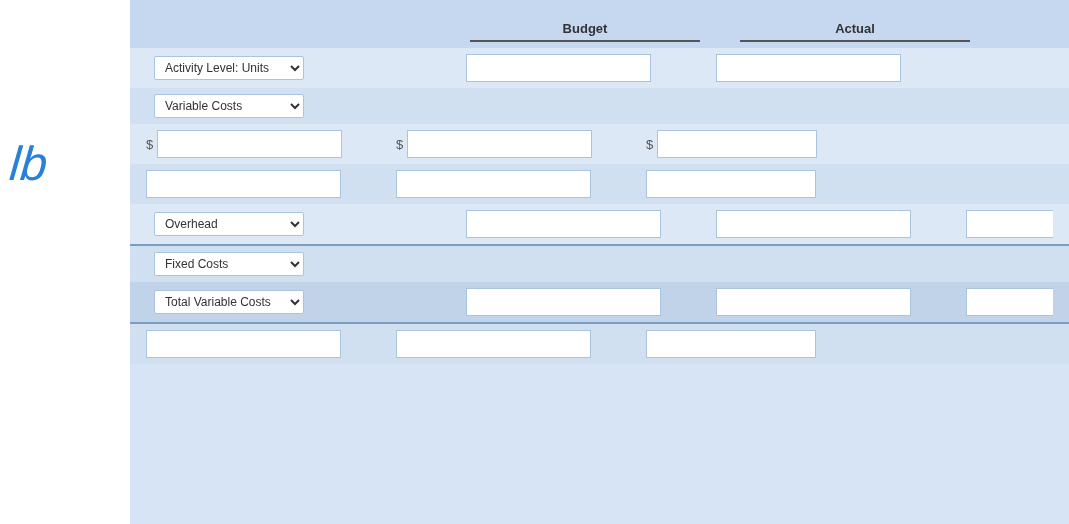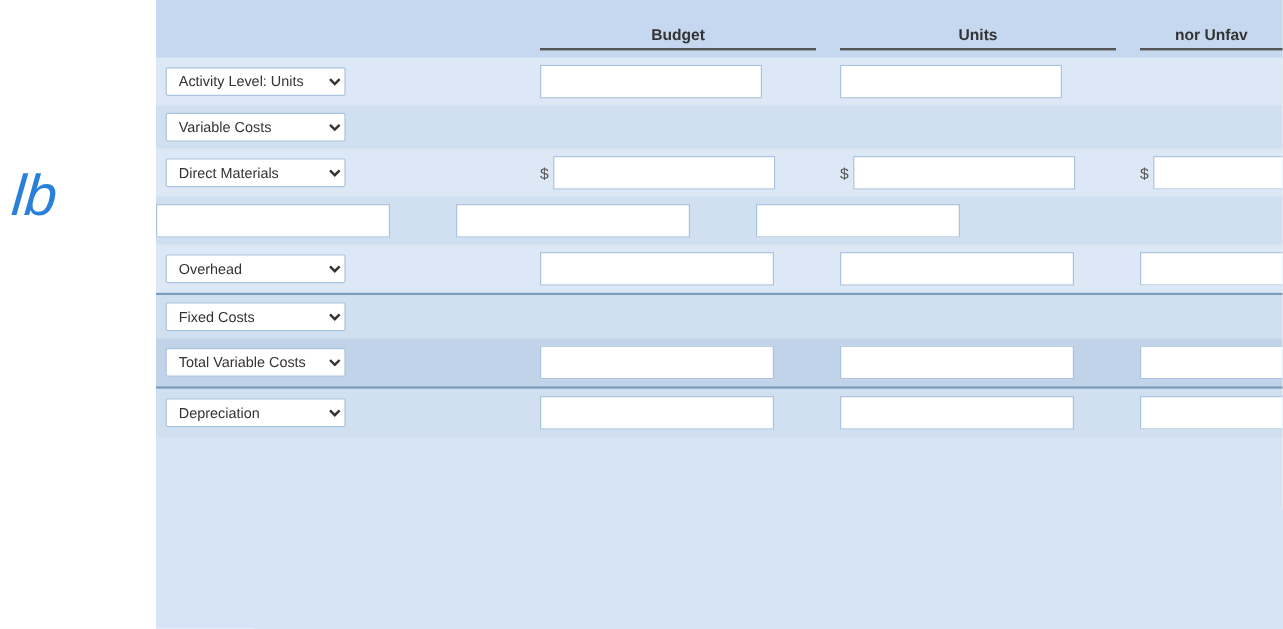--- a/index.html
+++ b/index.html
@@ -46,20 +46,21 @@
       overflow: hidden;
       position: relative;
     }
 
     .header-row {
       display: flex;
       background: #c5d8ef;
       padding: 6px 0;
       align-items: flex-end;
       height: 48px;
+      gap: 20px;
     }
 
     .header-label-col {
       width: 320px;
       flex-shrink: 0;
     }
 
     .header-col {
       width: 230px;
       flex-shrink: 0;
@@ -85,21 +86,21 @@
     }
 
     .data-rows {
       overflow-y: auto;
       height: calc(524px - 48px);
     }
 
     .row {
       display: flex;
       align-items: center;
-      padding: 6px 0;
+      padding: 6px 16px;
       background: #dce8f5;
     }
 
     .row:nth-child(even) {
       background: #d0e0f0;
     }
 
     .label-col {
       width: 320px;
       flex-shrink: 0;
@@ -183,22 +184,21 @@
 
   <div class="left-panel">
     <div class="handwriting">lb</div>
   </div>
 
   <div class="main-content">
 
     <div class="header-row">
       <div class="header-label-col"></div>
       <div class="header-col">Budget</div>
-      <div class="header-col">Units</div>
-      <div class="header-col-last">nor Unfav</div>
+      <div class="header-col">Actual</div>
     </div>
 
     <div class="data-rows">
 
       <div class="row activity-row">
         <div class="label-col">
           <select class="select-dropdown">
             <option>Activity Level: Units</option>
           </select>
         </div>
@@ -217,25 +217,20 @@
           <select class="select-dropdown">
             <option>Variable Costs</option>
           </select>
         </div>
         <div class="input-group"></div>
         <div class="input-group"></div>
         <div class="input-group-last"></div>
       </div>
 
       <div class="row">
-        <div class="label-col">
-          <select class="select-dropdown">
-            <option>Direct Materials</option>
-          </select>
-        </div>
         <div class="input-group">
           <span class="currency-symbol">$</span>
           <input type="text" class="text-input" value="" style="">
         </div>
         <div class="input-group">
           <span class="currency-symbol">$</span>
           <input type="text" class="text-input" value="" style="">
         </div>
         <div class="input-group-last">
           <span class="currency-symbol">$</span>
@@ -298,25 +293,20 @@
         <div class="input-group">
           <input type="text" class="text-input-no-symbol" value="" style="width: 195px;">
         </div>
         <div class="input-group-last">
           <input type="text" class="text-input-no-symbol" value="" style="width: 170px;">
 
         </div>
       </div>
 
       <div class="row">
-        <div class="label-col">
-          <select class="select-dropdown">
-            <option>Depreciation</option>
-          </select>
-        </div>
         <div class="input-group">
           <input type="text" class="text-input-no-symbol" value="" style="width: 195px;">
         </div>
         <div class="input-group">
           <input type="text" class="text-input-no-symbol" value="" style="width: 195px;">
         </div>
         <div class="input-group-last">
           <input type="text" class="text-input-no-symbol" value="" style="width: 170px;">
 
         </div>

